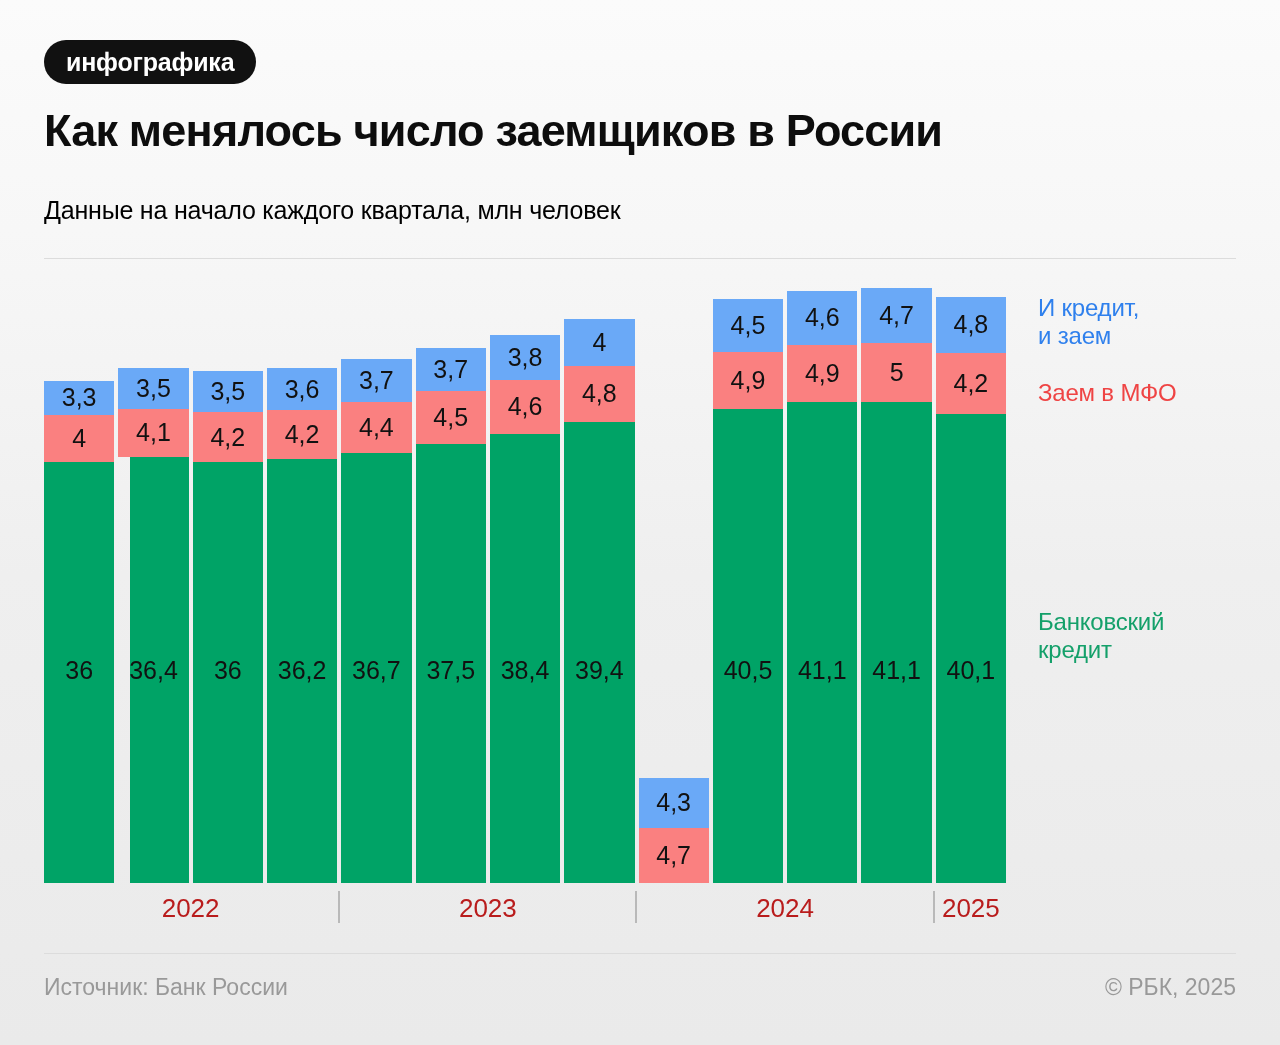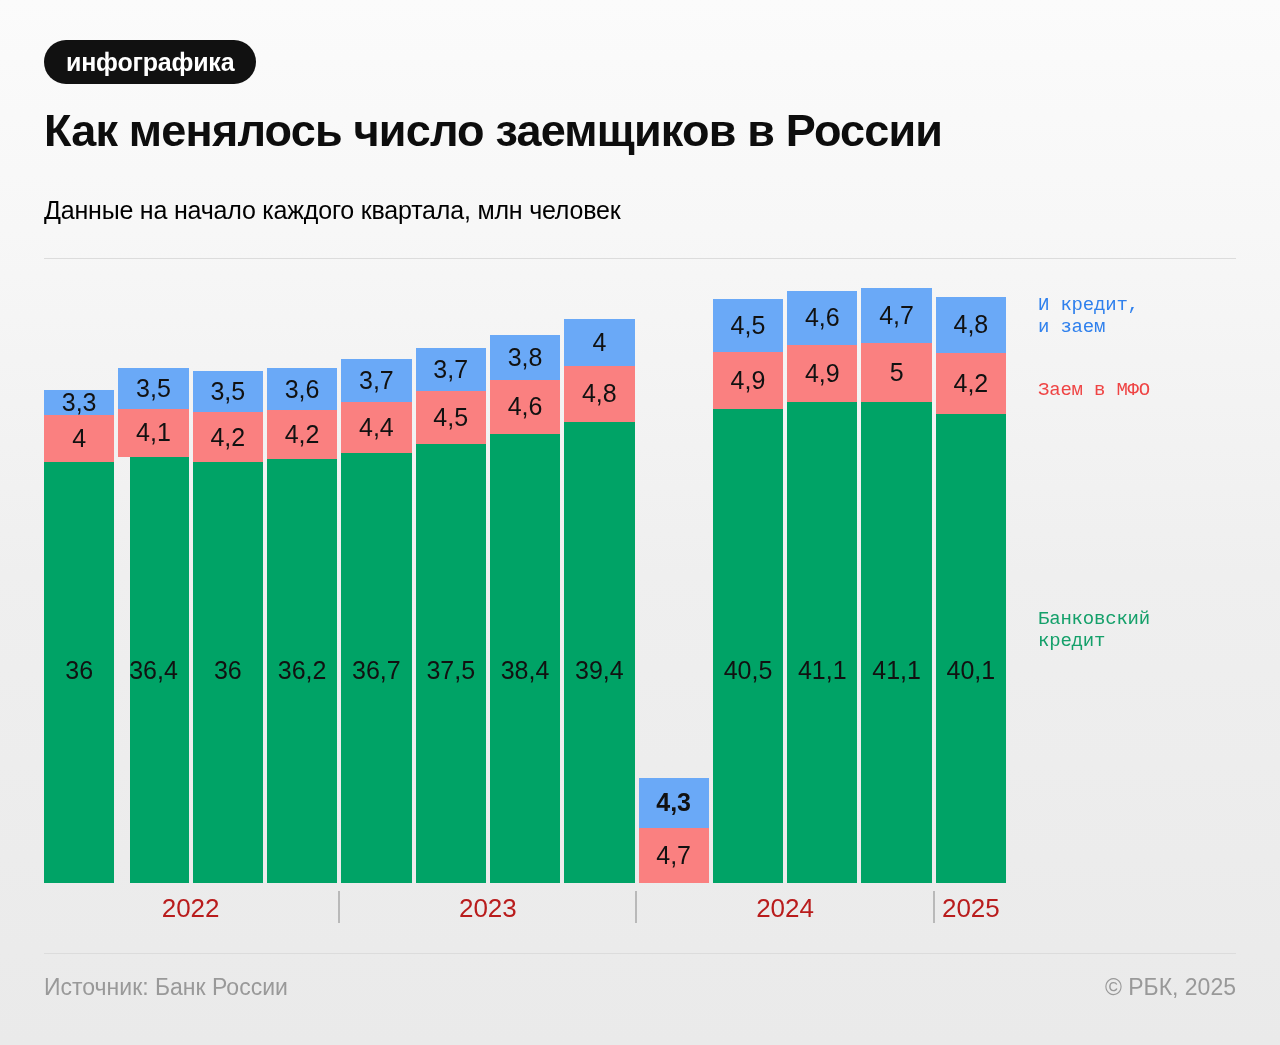--- a/index.html
+++ b/index.html
@@ -147,26 +147,25 @@
     position: absolute;
     top: 8px;
     width: 2px;
     height: 32px;
     background: #b9b9b9;
   }
 
   
   .legend-item {
     position: absolute;
-    font-size: 19px;
+    font-size: 24px;
     font-weight: 400;
     line-height: 1.18;
     white-space: pre-line;
     letter-spacing: -0.2px;
-    font-family: Liberation Mono, monospace;
   }
   .legend-blue  { left: 1038px; top: 294px; color: #2f80ed; }
   .legend-red   { left: 1038px; top: 379px; color: #ef4444; }
   .legend-green { left: 1038px; top: 608px; color: #14a06a; }
 
   
   .divider-bottom {
     position: absolute;
     left: 44px;
     top: 953px;
@@ -197,21 +196,21 @@
 <div class="page">
 
   <div class="badge">инфографика</div>
   <div class="title">Как менялось число заемщиков в России</div>
   <div class="subtitle">Данные на начало каждого квартала, млн человек</div>
   <div class="divider-top"></div>
 
   <div class="chart">
     <div class="bars" id="bars">
         <div class="bar" style="height: 506.865px;">
-          <div class="seg seg-blue" style="height: 25px;">
+          <div class="seg seg-blue" style="height: 34px;">
             <span class="seg-label">3,3</span>
           </div>
           <div class="seg seg-red" style="height: 46.8235px;">
             <span class="seg-label">4</span>
           </div>
           <div class="seg seg-green" style="height: 421.412px;">
             <span class="seg-label">36</span>
           </div>
         </div>
         <div class="bar" style="height: 515.059px;">
@@ -285,21 +284,21 @@
             <span class="seg-label">4</span>
           </div>
           <div class="seg seg-red" style="height: 56.1882px;">
             <span class="seg-label">4,8</span>
           </div>
           <div class="seg seg-green" style="height: 461.212px;">
             <span class="seg-label">39,4</span>
           </div>
         </div>
         <div class="bar" style="height: 577.1px;">
-          <div class="seg seg-blue" style="height: 50.3353px; font-weight: bold;">
+          <div class="seg seg-blue" style="height: 50.3353px;">
             <span class="seg-label">4,3</span>
           </div>
           <div class="seg seg-red" style="height: 55.0176px;">
             <span class="seg-label">4,7</span>
           </div>
         </div>
         <div class="bar" style="height: 584.124px;">
           <div class="seg seg-blue" style="height: 52.6765px;">
             <span class="seg-label">4,5</span>
           </div>

